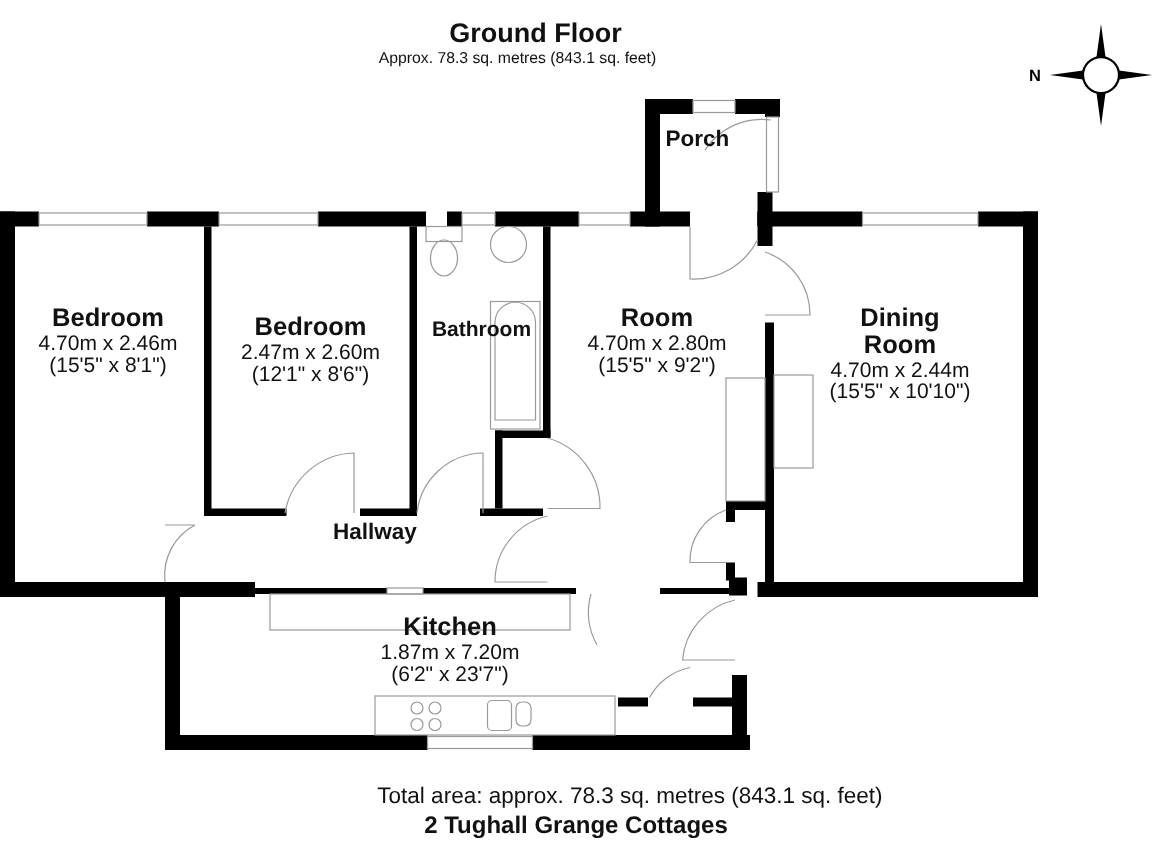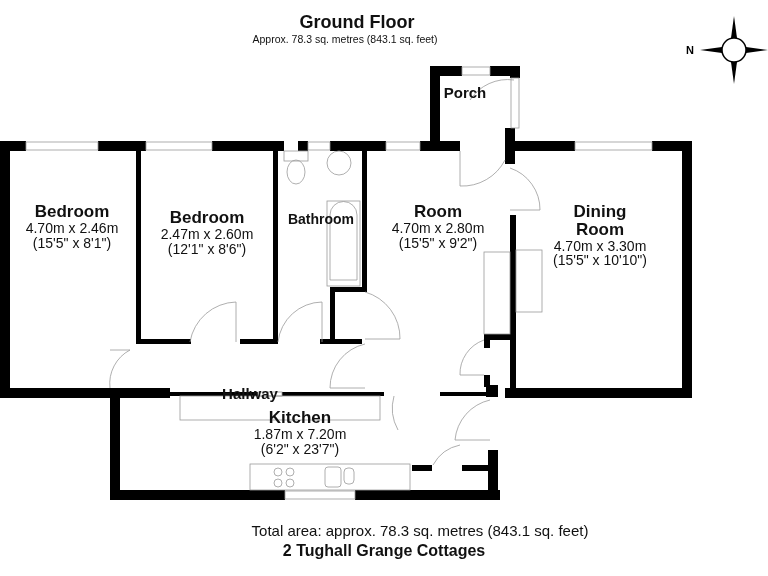--- a/index.html
+++ b/index.html
@@ -151,28 +151,28 @@
   <span class="room-name" style="font-size:14px;">Bathroom</span>
 </div>
 <div class="room-label" style="left:368px; width:140px; top:203px;">
   <span class="room-name">Room</span>
   <span class="room-dim">4.70m x 2.80m</span>
   <span class="room-dim-i">(15'5" x 9'2")</span>
 </div>
 <div class="room-label" style="left:520px; width:160px; top:203px;">
   <span class="room-name">Dining</span>
   <span class="room-name">Room</span>
-  <span class="room-dim">4.70m x 3.30m</span>
+  <span class="room-dim">4.70m x 2.44m</span>
   <span class="room-dim-i">(15'5" x 10'10")</span>
 </div>
 <div class="room-label" style="left:440px; width:50px; top:85px;">
   <span class="room-name" style="font-size:15px;">Porch</span>
 </div>
 <div class="room-label" style="left:210px; width:80px; top:347px;">
-  <span class="room-name" style="font-size:15px;margin-top:39px;">Hallway</span>
+  <span class="room-name" style="font-size:15px;">Hallway</span>
 </div>
 <div class="room-label" style="left:240px; width:120px; top:409px;">
   <span class="room-name">Kitchen</span>
   <span class="room-dim">1.87m x 7.20m</span>
   <span class="room-dim-i">(6'2" x 23'7")</span>
 </div>
 
 <div class="footer1">Total area: approx. 78.3 sq. metres (843.1 sq. feet)</div>
 <div class="footer2">2 Tughall Grange Cottages</div>
 

